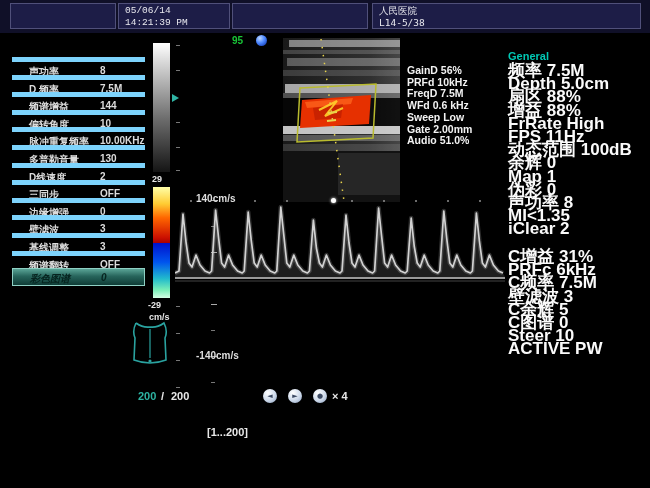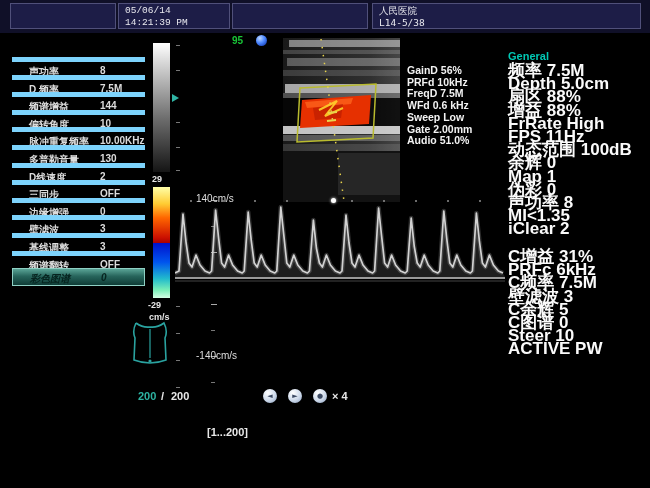--- a/index.html
+++ b/index.html
@@ -30,21 +30,21 @@
   .gain-num{left:232px;top:35px;font-size:10px;font-weight:bold;color:#19c537;}
   .blue-dot{left:256px;top:35px;width:11px;height:11px;border-radius:50%;
             background:radial-gradient(circle at 35% 30%,#bcd8ff,#4b86ff 45%,#0a2ea0 95%);}
   .ovl{left:407px;top:44px;font-size:10.5px;font-weight:bold;color:#f2f2f2;line-height:11.7px;white-space:nowrap;margin-top:21px;}
   
   .rp-head{left:508px;top:50px;font-size:11px;font-weight:bold;color:#00c8b4;}
   .rp-list{font-size:17px;font-weight:bold;color:#fafafa;line-height:13.2px;white-space:nowrap;}
   .rp-g{left:508px;top:64px;}
   .rp-c{left:508px;top:250px;}
   
-  .spec-lbl{font-size:10px;font-weight:normal;color:#dedede;}
+  .spec-lbl{font-size:10px;font-weight:bold;color:#dedede;}
   .dot{position:absolute;width:2px;height:2px;border-radius:50%;background:#8f8f8f;}
   .dot.bright{width:5px;height:5px;background:#fff;box-shadow:0 0 3px #fff;}
   
   .nav-txt{font-size:11px;font-weight:bold;}
   .nav-btn{position:absolute;top:389px;width:14px;height:14px;border-radius:50%;border:none;padding:0;cursor:pointer;
            background:radial-gradient(circle at 35% 28%,#ffffff,#cdd9ea 55%,#8fa3c0 95%);
            color:#3c4a63;font-size:7px;line-height:14px;text-align:center;font-family:"DejaVu Sans",sans-serif;}
 </style>
 </head>
 <body>

